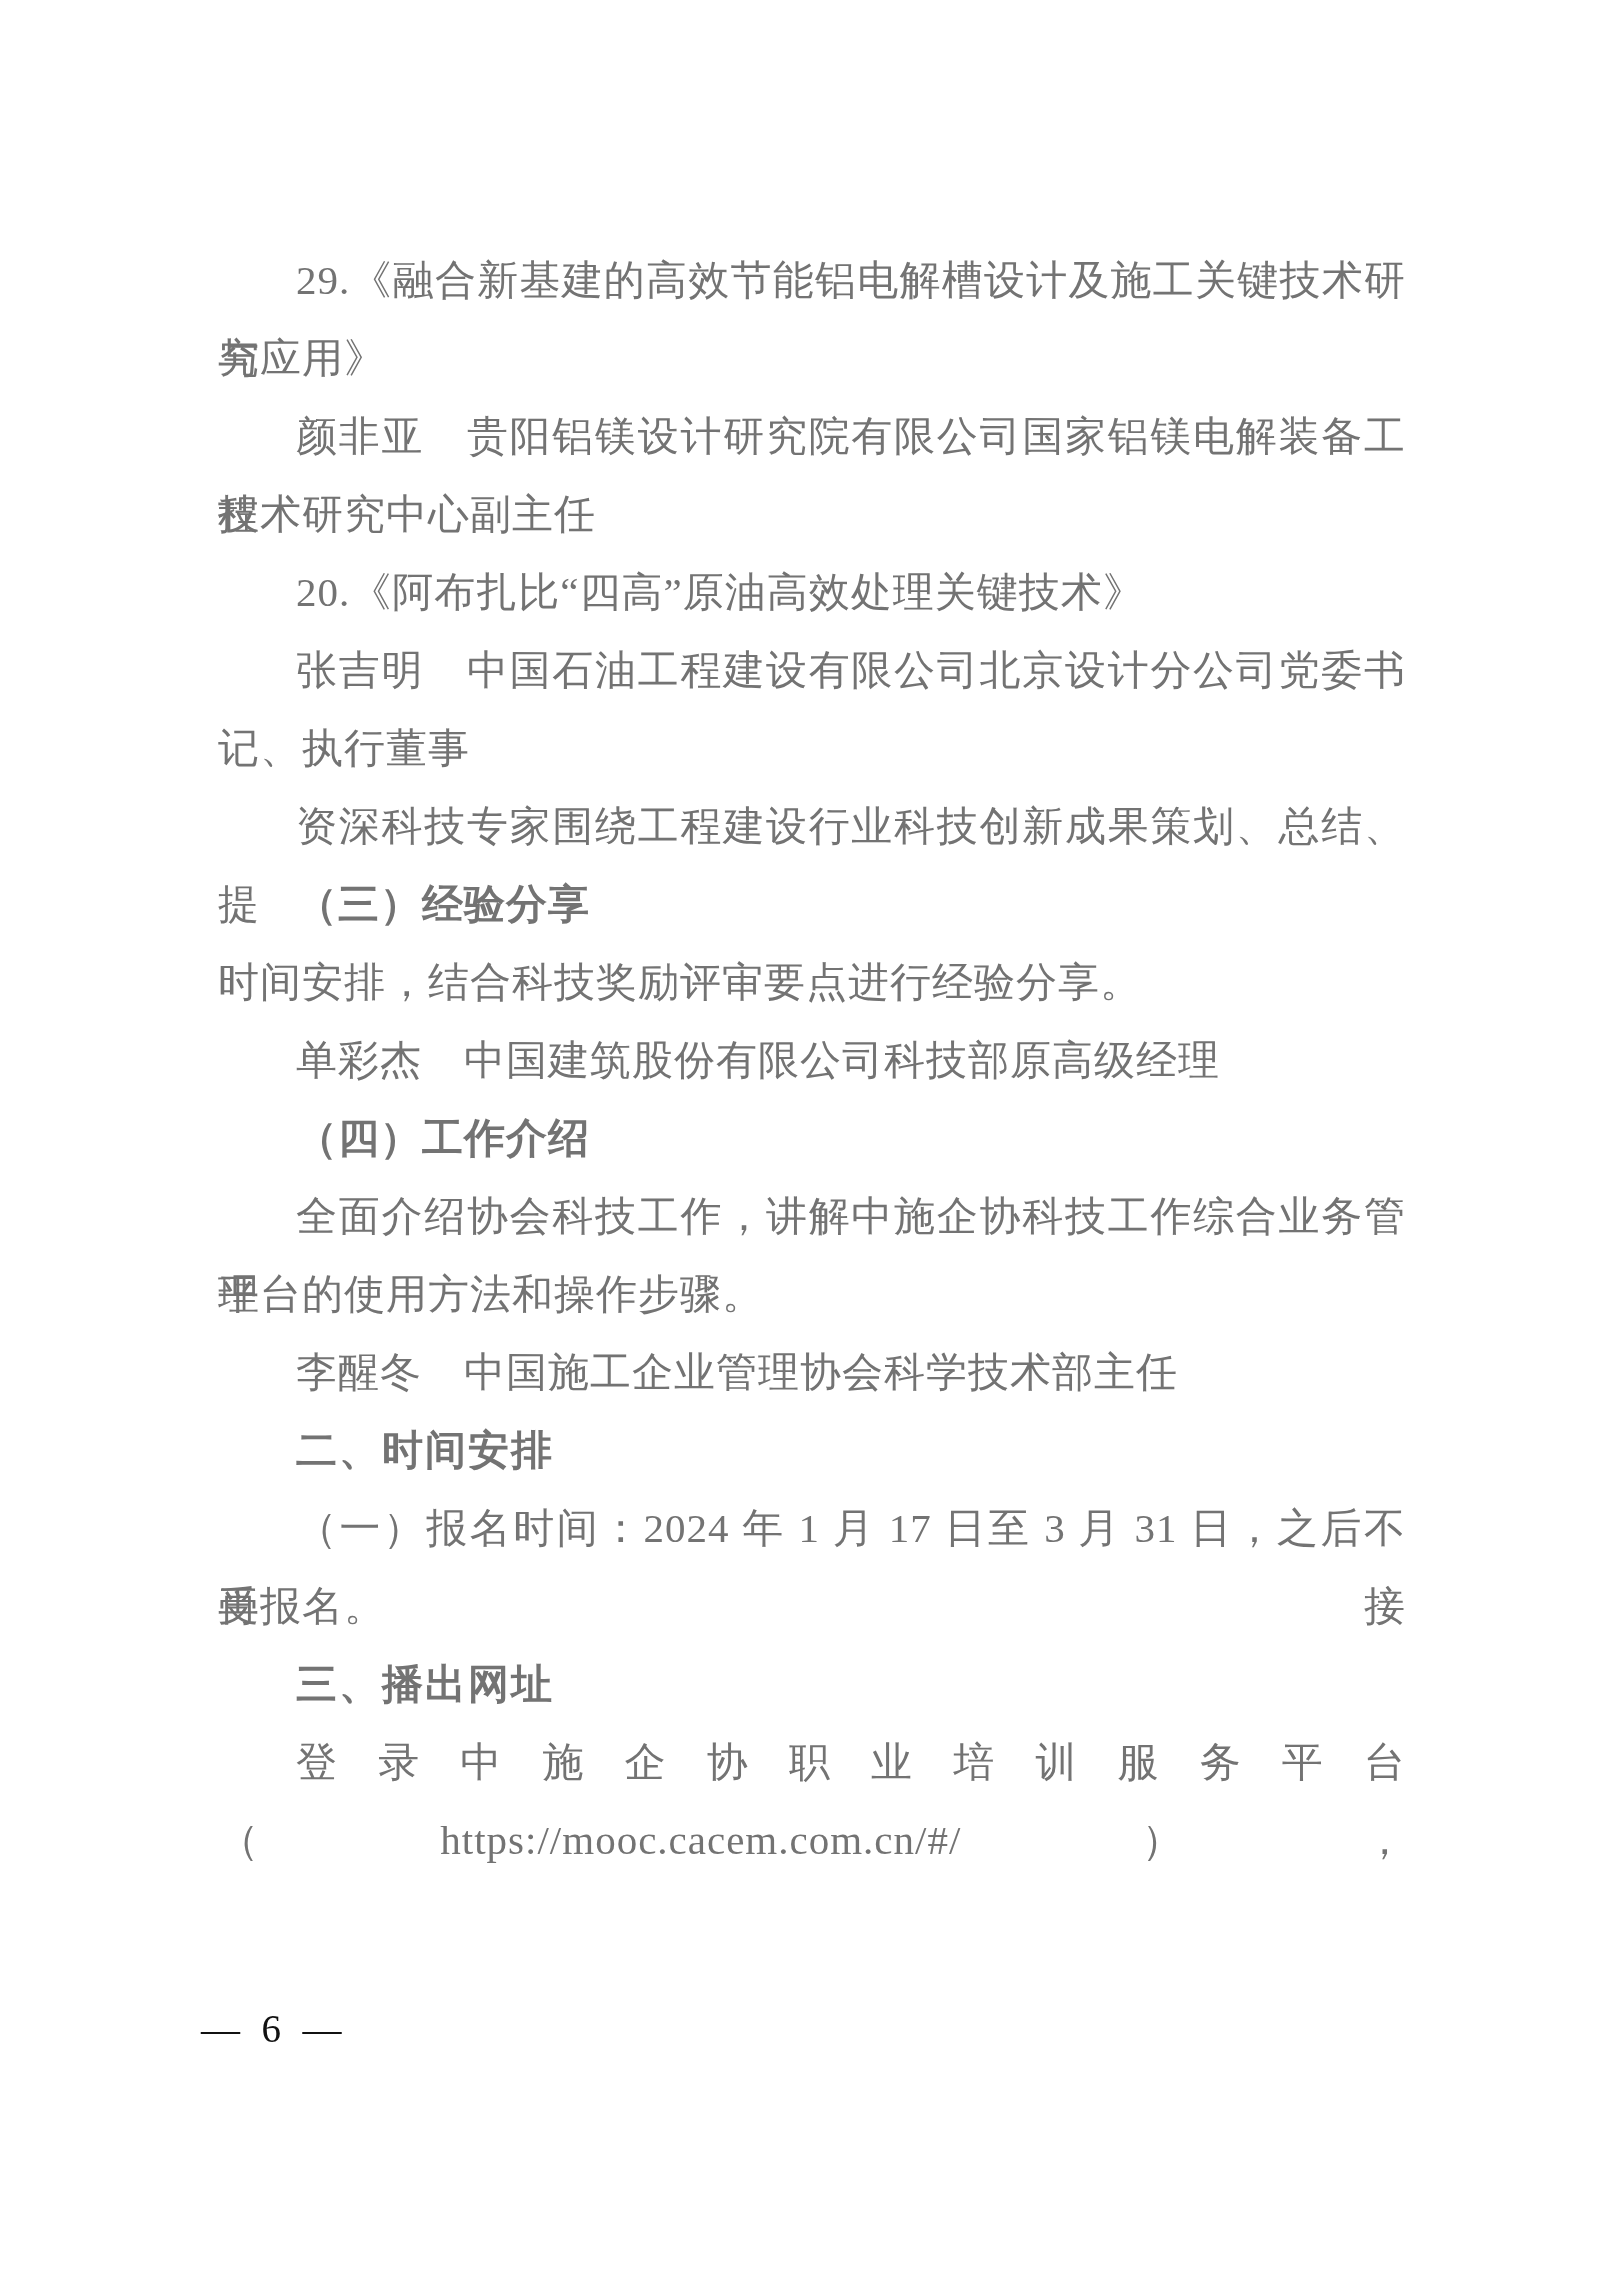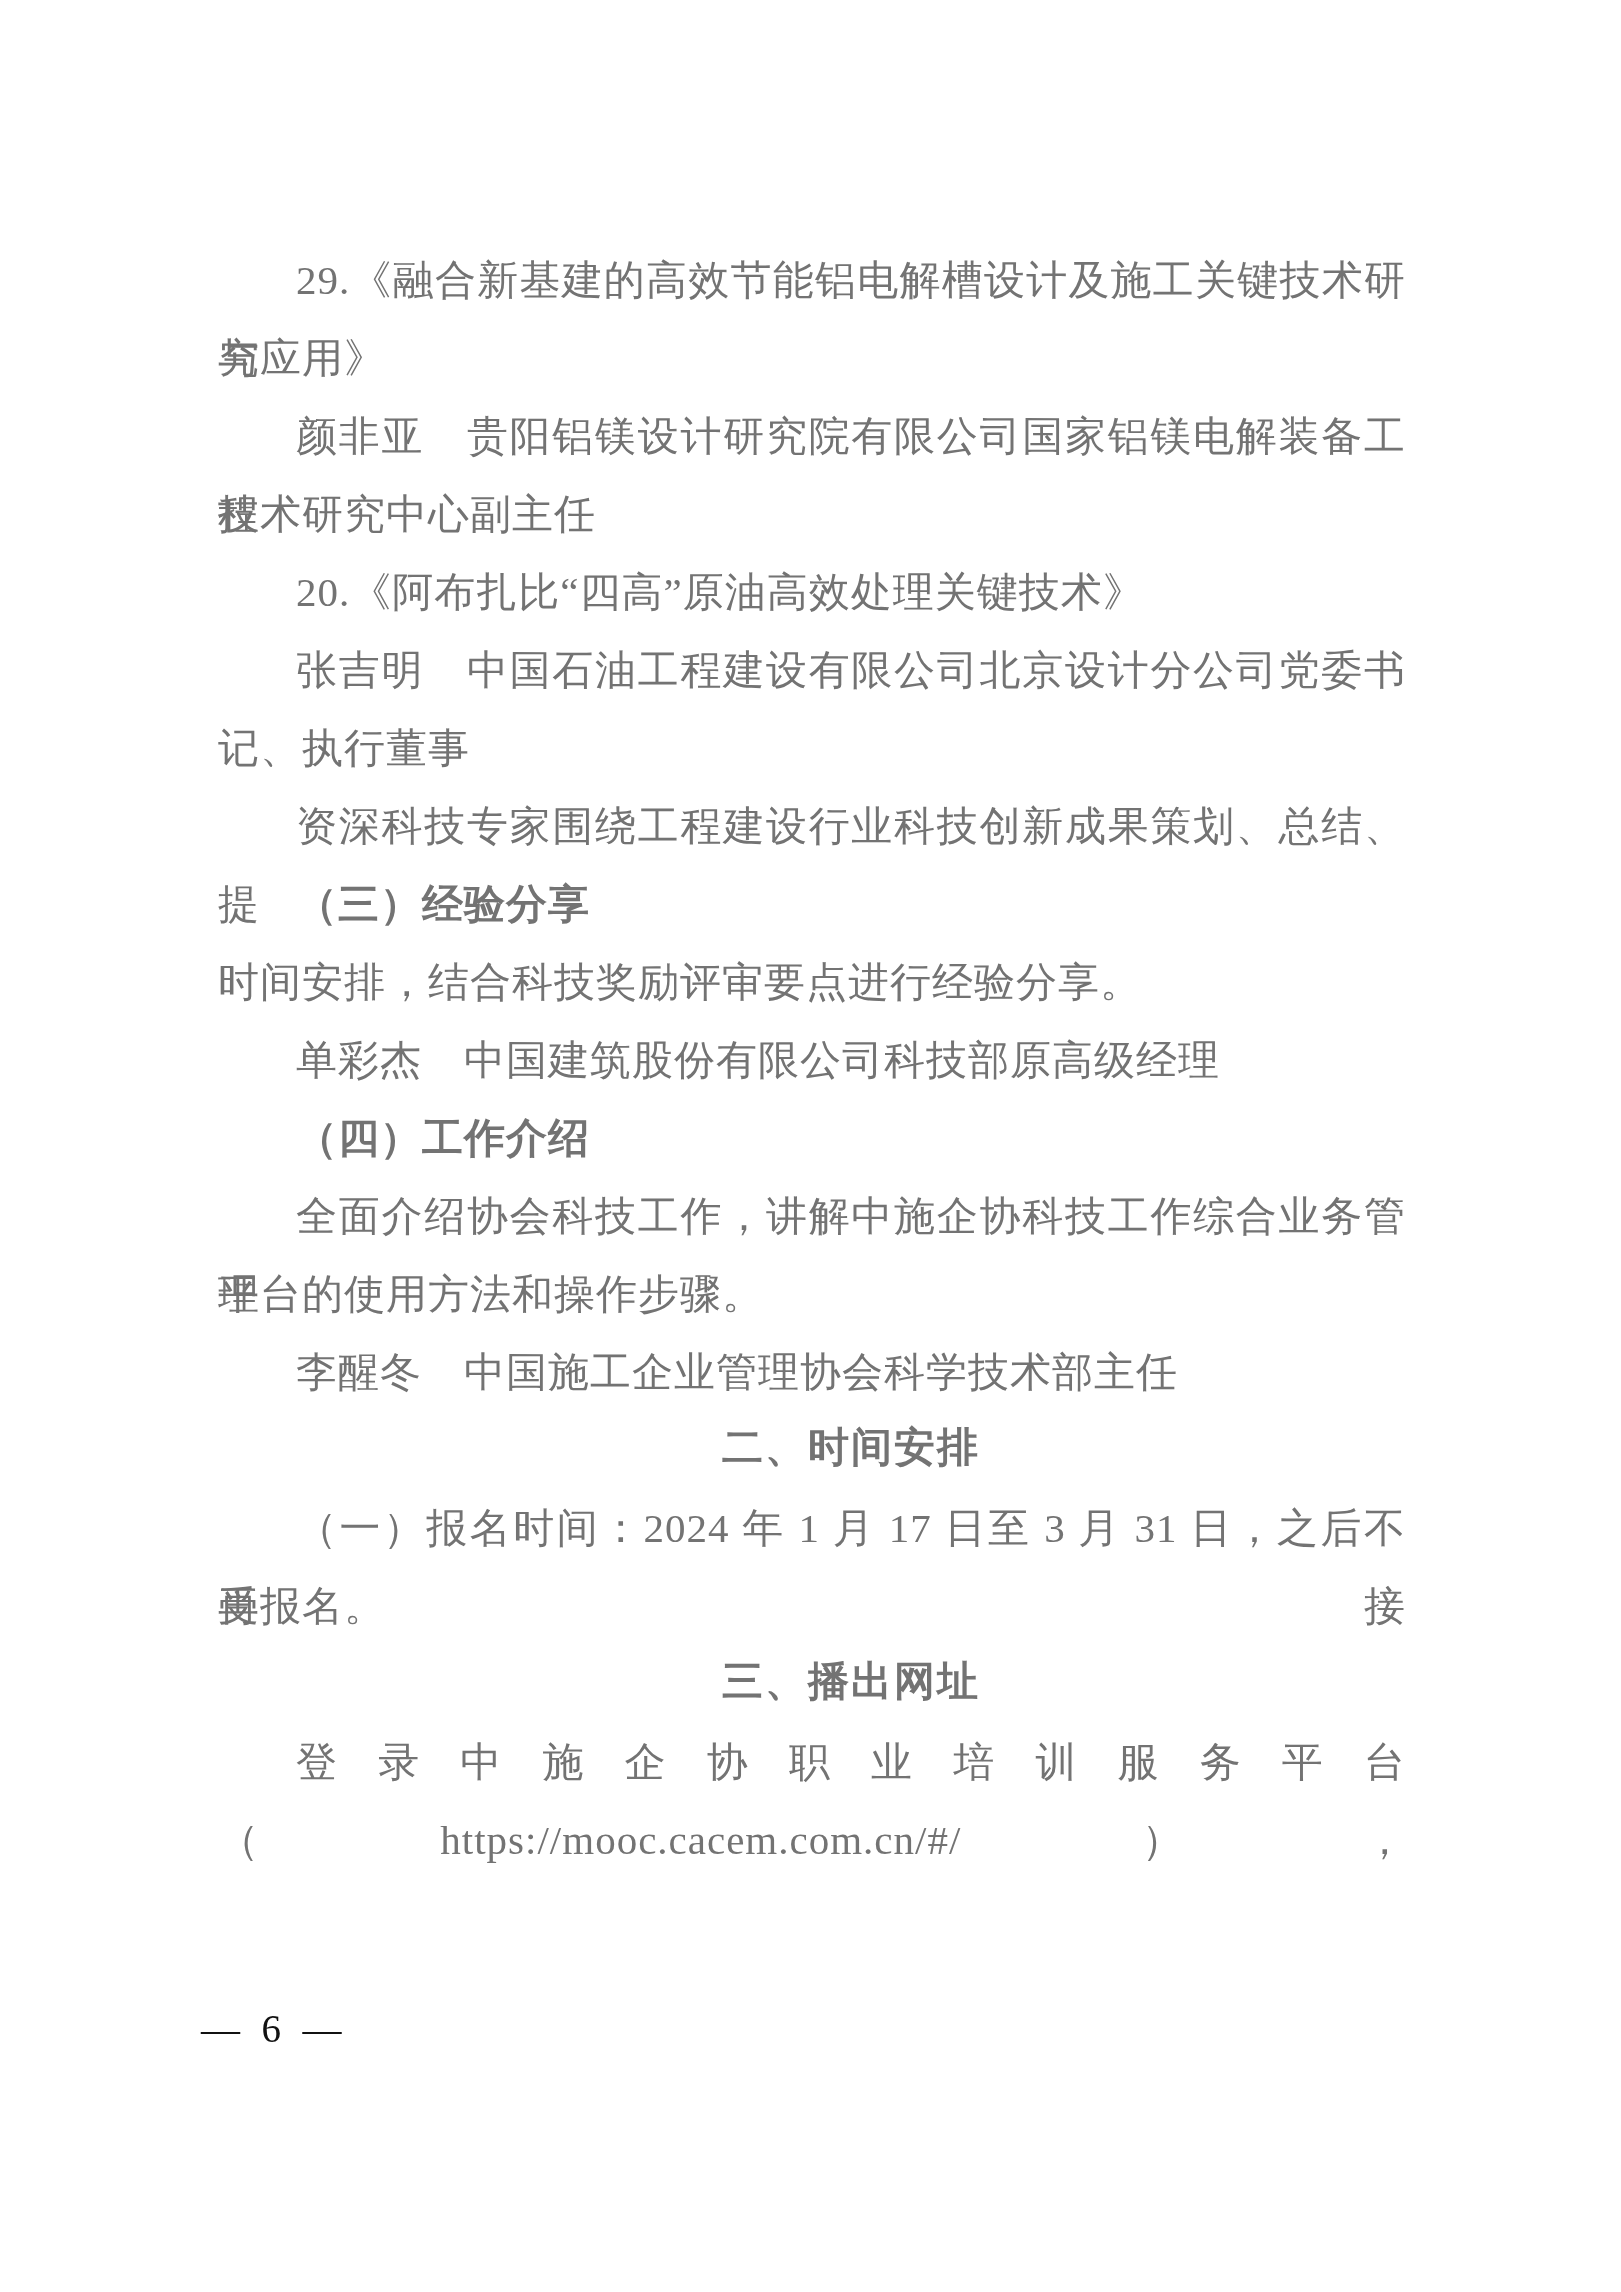--- a/index.html
+++ b/index.html
@@ -39,23 +39,22 @@
     text-align-last: justify;
   }
   
   .ln.kai-b {
     font-weight: bold;
     font-family: "Liberation Serif", "DejaVu Serif", serif;
   }
   
   .ln.hei-b {
     font-weight: bold;
-    font-family: Liberation Mono, monospace;
+    font-family: Liberation Sans, sans-serif;
     letter-spacing: 2px;
-    text-align: center;
   }
   .page-footer {
     position: absolute;
     left: 201px;
     top: 2005px;
     font-size: 39px;
     line-height: 47px;
     letter-spacing: 5.9px;
     color: #111111;
     font-family: "Liberation Serif", "DejaVu Serif", serif;

